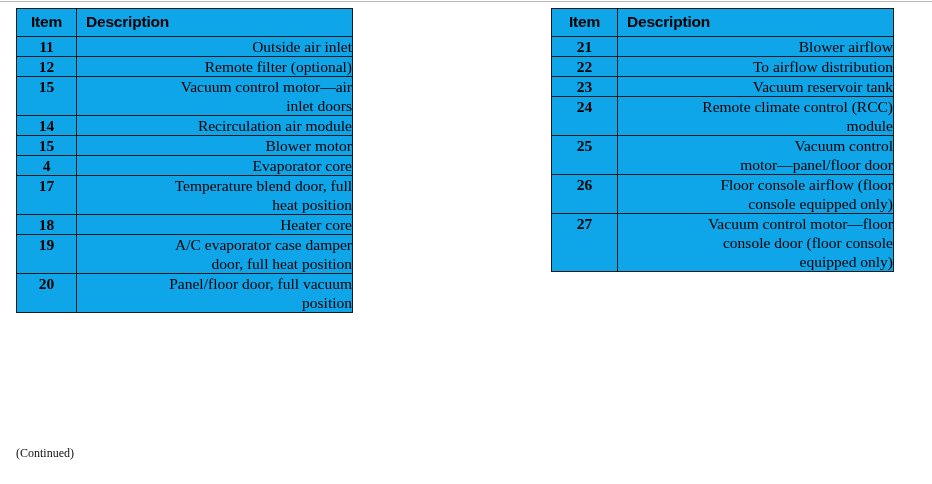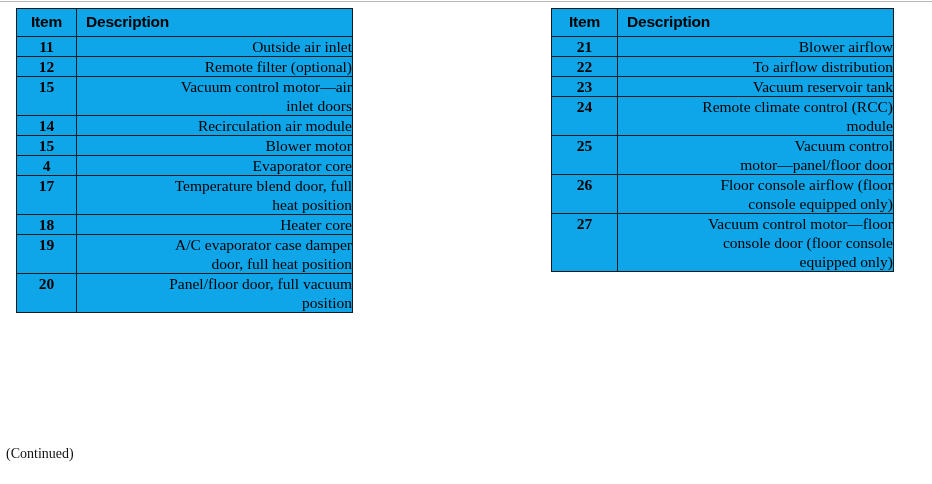--- a/index.html
+++ b/index.html
@@ -92,23 +92,23 @@
     white-space: pre;
   }
 
   
   .left  col.w-item { width: 60px; }
   .right col.w-item { width: 66px; }
 
   
   .continued-note {
     position: absolute;
-    left: 6px;
+    left: 16px;
     top: 446px;
-    font-size: 14px;
+    font-size: 12px;
     line-height: 15px;
     font-family: "Liberation Serif", "DejaVu Serif", serif;
     color: #111111;
     white-space: nowrap;
   }
 </style>
 </head>
 <body>
 
 <div class="page">

